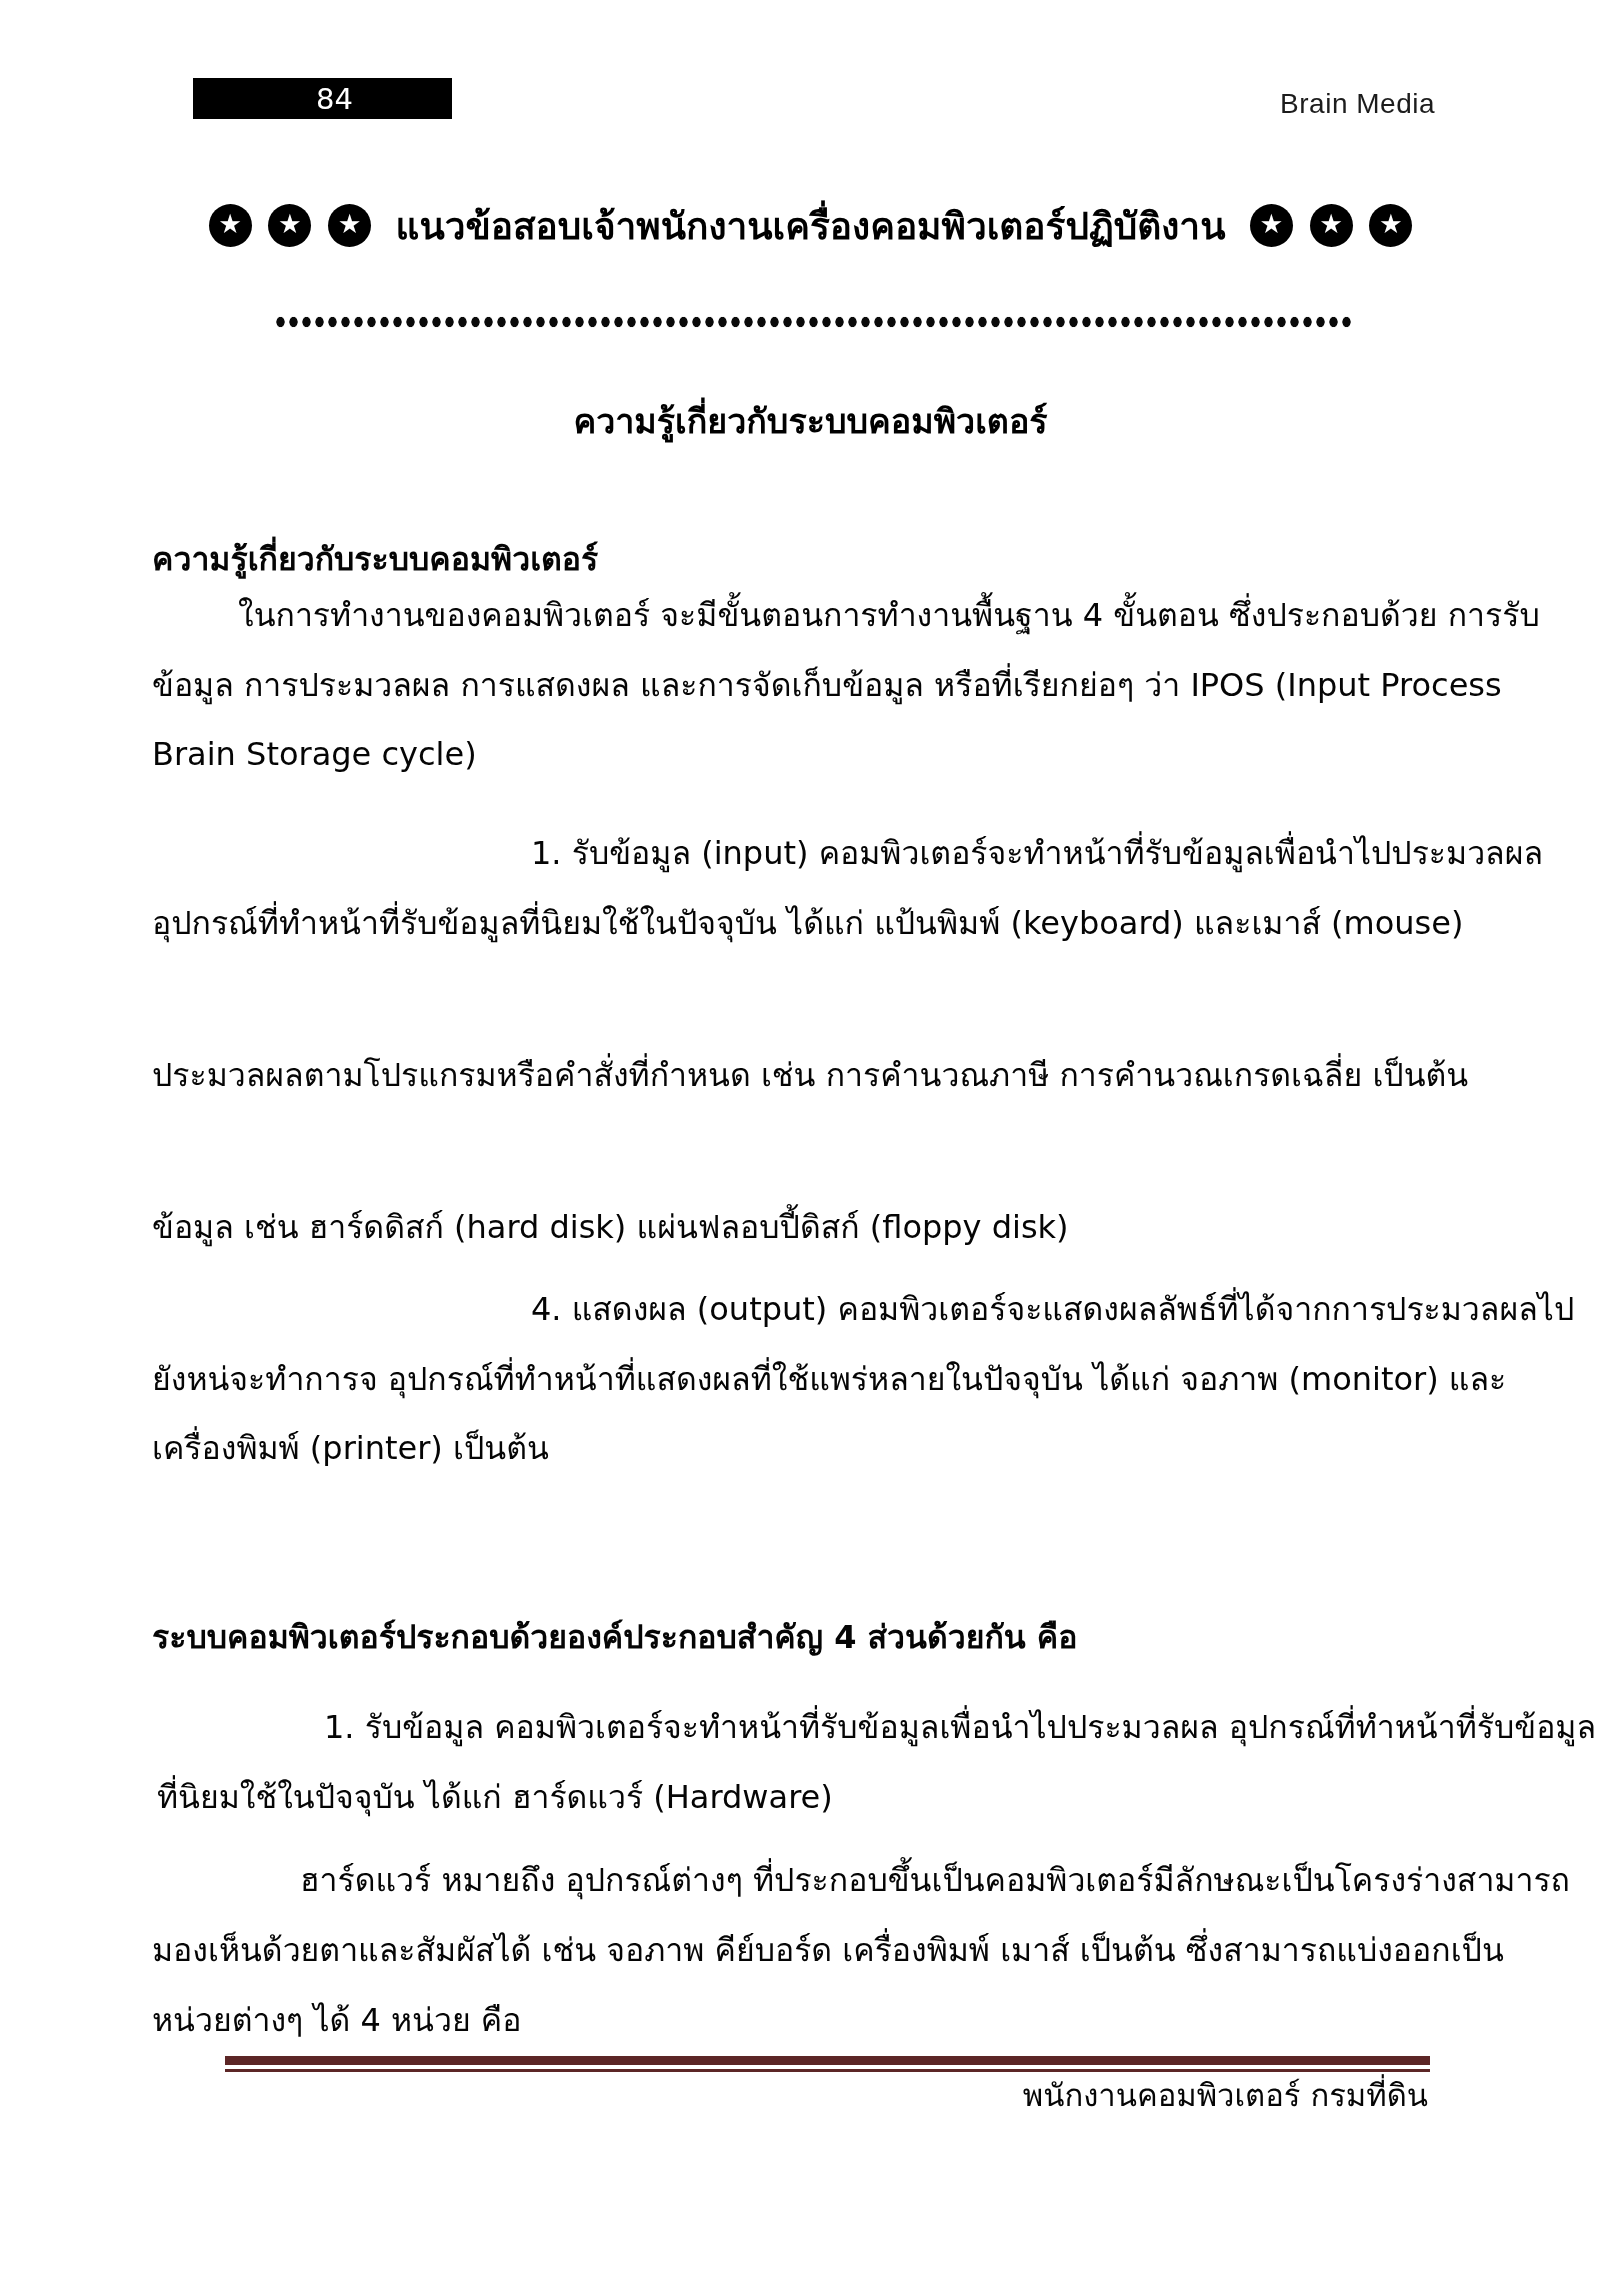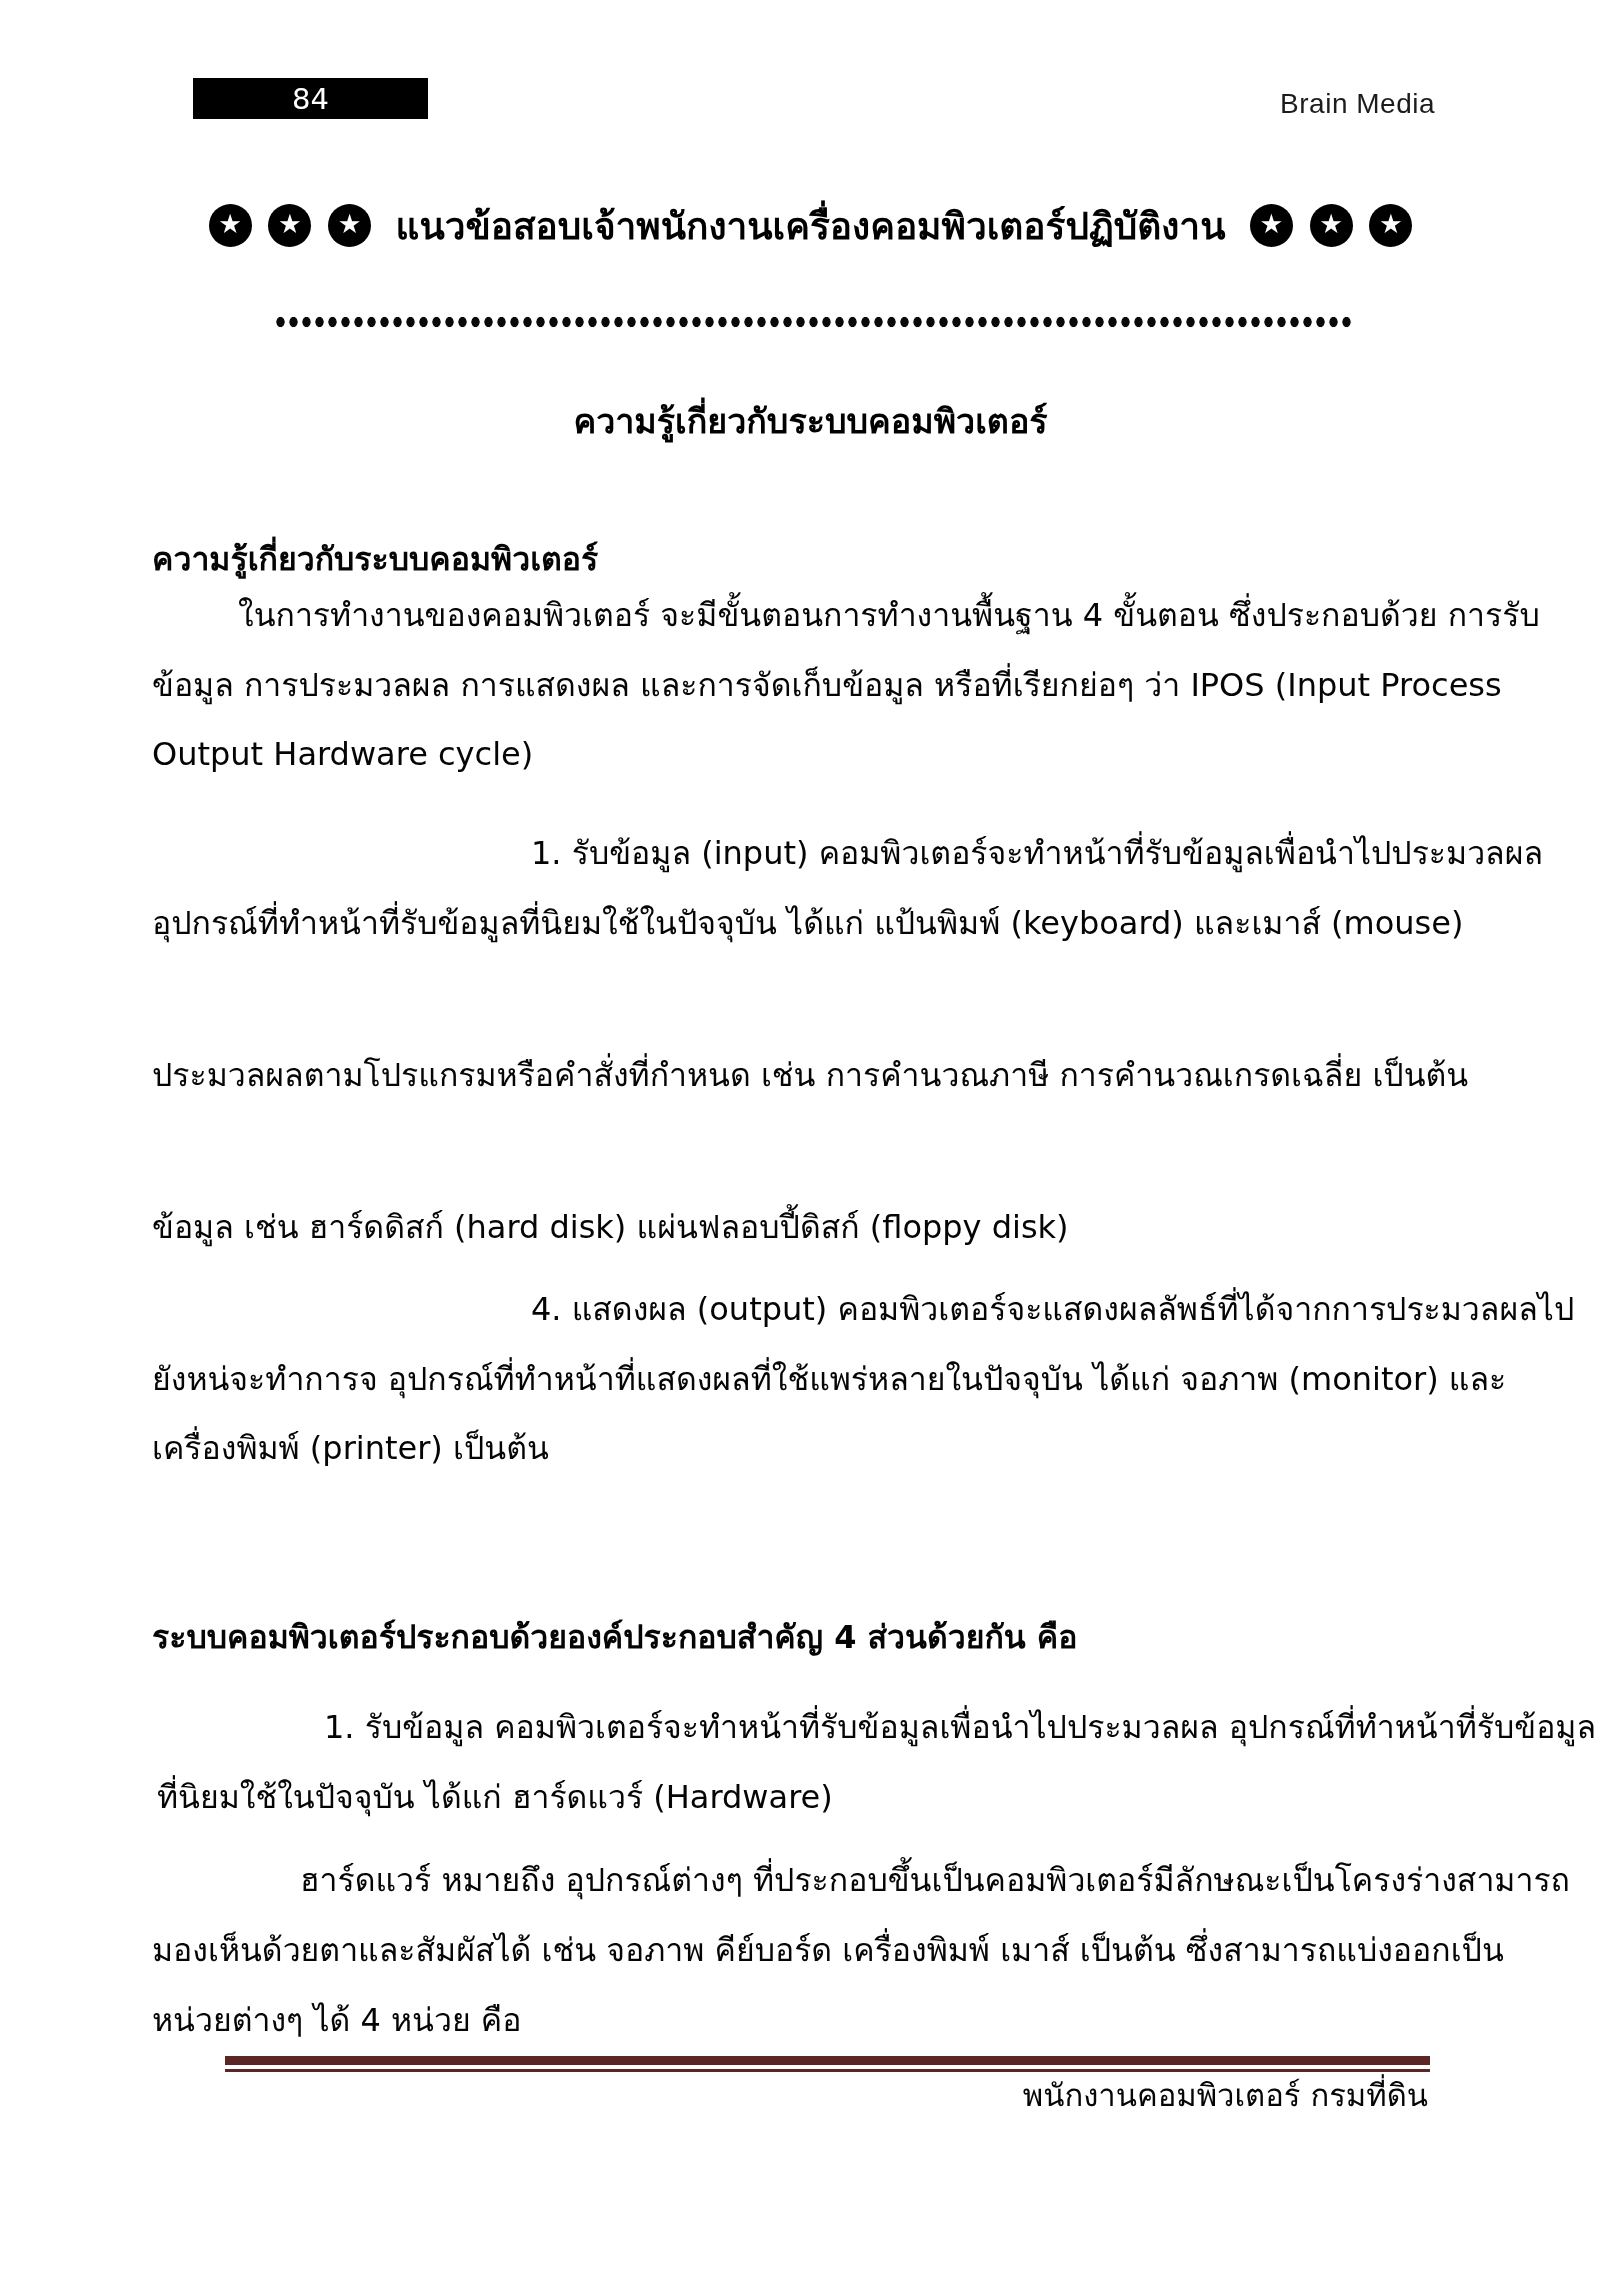--- a/index.html
+++ b/index.html
@@ -9,21 +9,21 @@
     background:#ffffff;
     font-family:"DejaVu Sans","Liberation Sans",sans-serif;
     color:#000;
     overflow:hidden;
   }
   
   .pagenum-box{
     position:absolute;left:193px;top:78px;width:235px;height:41px;
     background:#000;color:#fff;
     display:flex;align-items:center;justify-content:center;
-    font-size:29px;font-weight:400;
+    font-size:29px;font-weight:400;padding-left:24px;
   }
   .brand{
     position:absolute;top:88px;right:186px;
     font-size:28px;color:#1c1c1c;letter-spacing:0.5px;
     font-family:"Liberation Sans","DejaVu Sans",sans-serif;
   }
   
   .title-row{
     position:absolute;top:196px;left:0;width:100%;
     display:flex;align-items:center;justify-content:center;gap:16.7px;
@@ -84,21 +84,21 @@
   </div>
 
   <div class="dotted"></div>
 
   <div class="section-heading">ความรู้เกี่ยวกับระบบคอมพิวเตอร์</div>
 
   <div class="ln bold" style="top:537px;left:152px;">ความรู้เกี่ยวกับระบบคอมพิวเตอร์</div>
 
   <div class="ln" style="top:593px;left:238px;">ในการทำงานของคอมพิวเตอร์ จะมีขั้นตอนการทำงานพื้นฐาน 4 ขั้นตอน ซึ่งประกอบด้วย การรับ</div>
   <div class="ln" style="top:663px;left:152px;">ข้อมูล การประมวลผล การแสดงผล และการจัดเก็บข้อมูล หรือที่เรียกย่อๆ ว่า IPOS (Input Process</div>
-  <div class="ln" style="top:732px;left:152px;">Output Hardware cycle)</div>
+  <div class="ln" style="top:732px;left:152px;">Brain Storage cycle)</div>
 
   <div class="ln" style="top:831px;left:531px;">1. รับข้อมูล (input) คอมพิวเตอร์จะทำหน้าที่รับข้อมูลเพื่อนำไปประมวลผล</div>
   <div class="ln" style="top:901px;left:152px;">อุปกรณ์ที่ทำหน้าที่รับข้อมูลที่นิยมใช้ในปัจจุบัน ได้แก่ แป้นพิมพ์ (keyboard) และเมาส์ (mouse)</div>
 
   <div class="ln" style="top:1053px;left:152px;">ประมวลผลตามโปรแกรมหรือคำสั่งที่กำหนด เช่น การคำนวณภาษี การคำนวณเกรดเฉลี่ย เป็นต้น</div>
 
   <div class="ln" style="top:1205px;left:152px;">ข้อมูล เช่น ฮาร์ดดิสก์ (hard disk) แผ่นฟลอบปี้ดิสก์ (floppy disk)</div>
 
   <div class="ln" style="top:1287px;left:531px;">4. แสดงผล (output) คอมพิวเตอร์จะแสดงผลลัพธ์ที่ได้จากการประมวลผลไป</div>
   <div class="ln" style="top:1357px;left:152px;">ยังหน่จะทำการจ อุปกรณ์ที่ทำหน้าที่แสดงผลที่ใช้แพร่หลายในปัจจุบัน ได้แก่ จอภาพ (monitor) และ</div>

